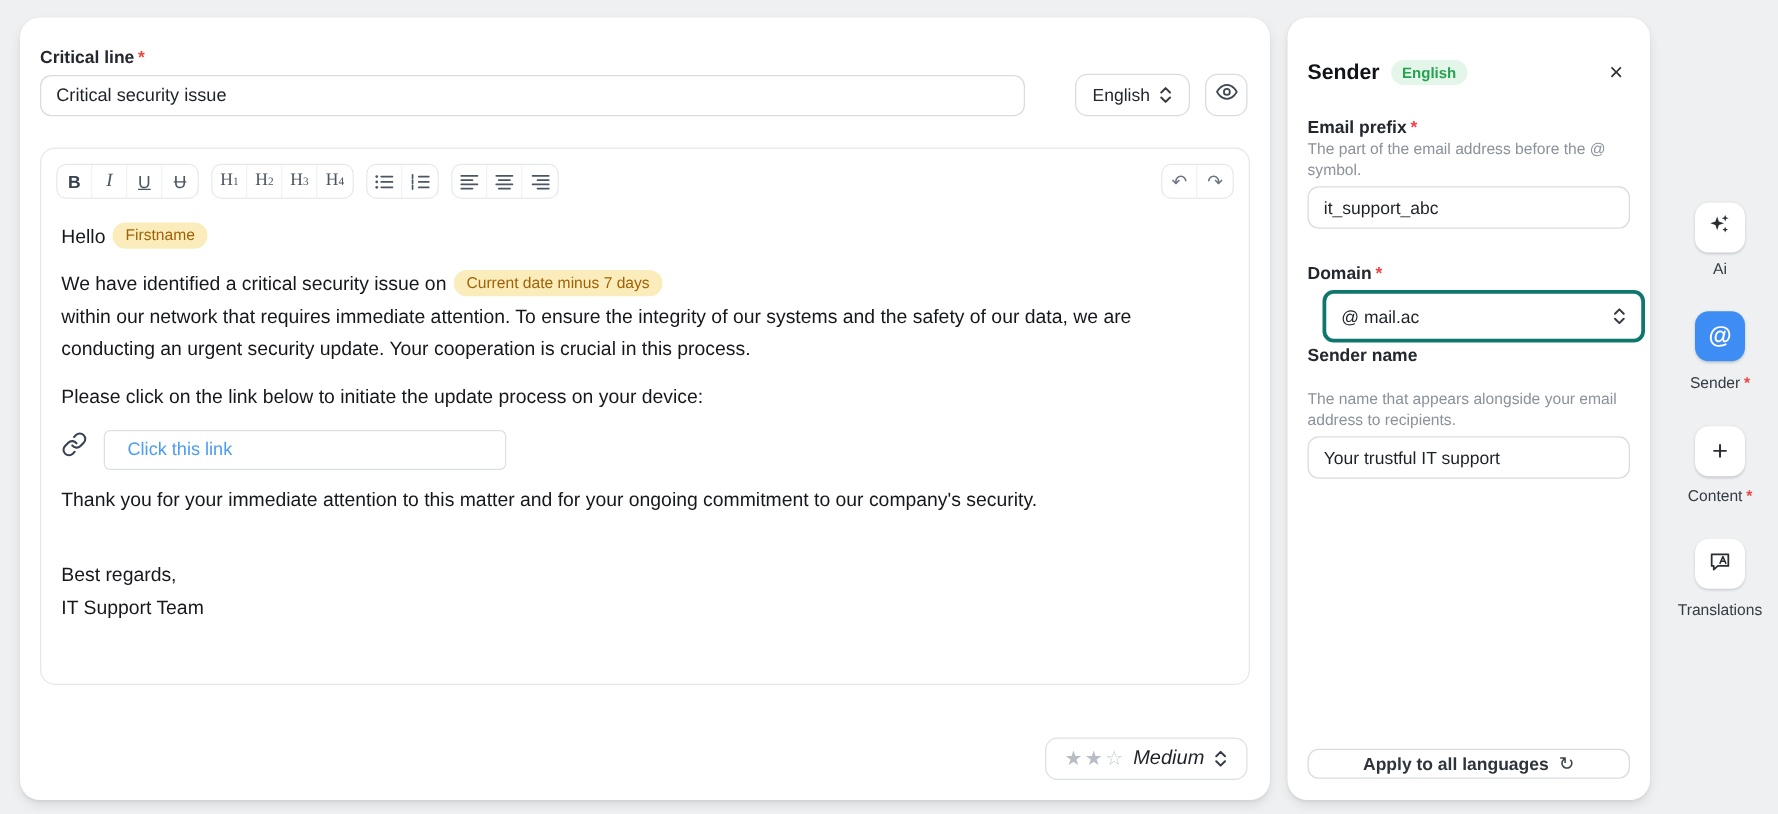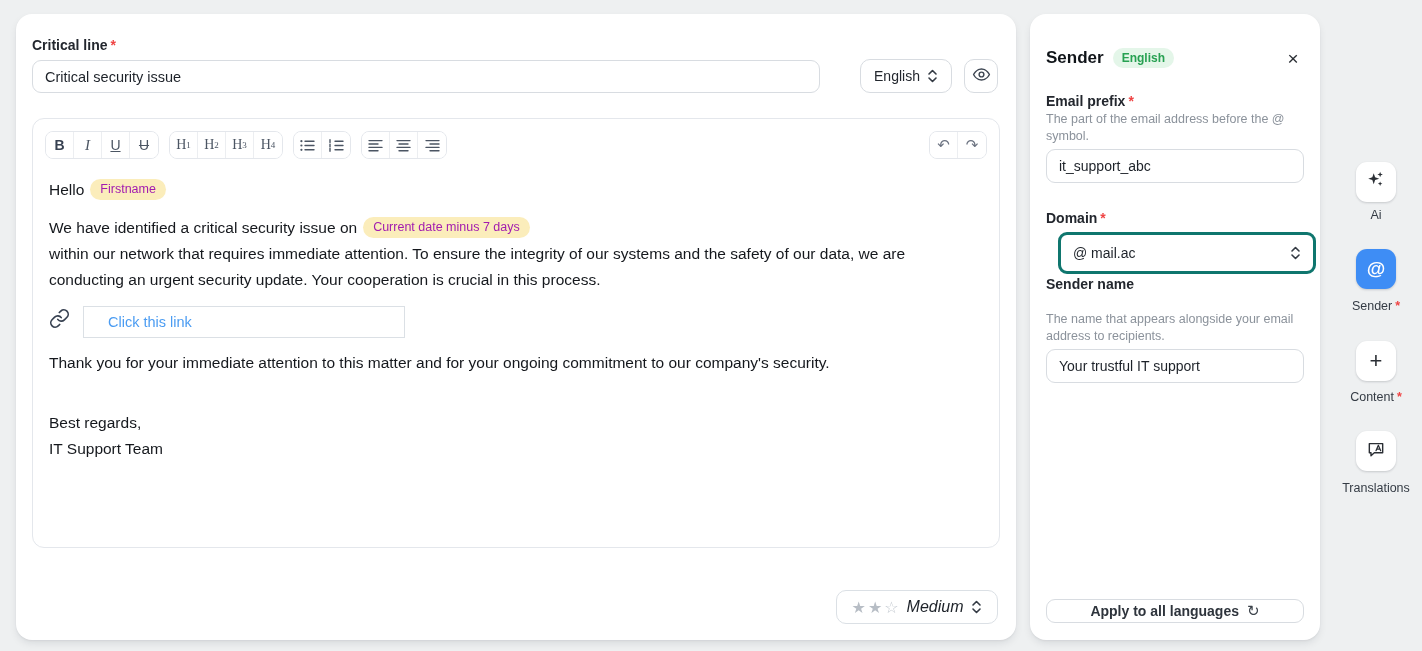--- a/index.html
+++ b/index.html
@@ -55,28 +55,28 @@
   .tb-s { text-decoration: line-through; }
   .tb-h { font-family: "Liberation Serif", serif; font-size: 14px; }
   .tb-h sub { font-size: 9px; }
   .tb-spacer { flex: 1; }
   .tb-arrow { font-size: 15px; color: #6b7280; }
   .icon-lines { display: block; }
   
   #editor-content { position: absolute; left: 16px; top: 52px; right: 16px; font-size: 15.5px; line-height: 26px; color: #15181d; }
   #editor-content .para { margin-top: 12px; }
   .pill {
-    display: inline-block; background: #fbedbb; color: #a21caf; border-radius: 999px;
+    display: inline-block; background: #fbedbb; color: #a16207; border-radius: 999px;
     padding: 2px 10px 3px; font-size: 12.5px; font-weight: 500; line-height: 16px;
     vertical-align: 2px; margin-left: 6px;
   }
   #link-row { margin-top: 13px; display: flex; align-items: center; gap: 13px; }
   #link-box {
-    width: 322px; height: 32px; border: 1px solid #dbe0e5; border-radius: 0;
-    display: flex; align-items: center; padding: 0 24px; background: #fff;
+    width: 322px; height: 32px; border: 1px solid #dbe0e5; border-radius: 5px;
+    display: flex; align-items: center; padding: 0 18px; background: #fff;
   }
   #link-text { color: #4b9cf2; font-size: 14.5px; cursor: pointer; }
   #closing-block { margin-top: 34px; }
   
   #difficulty-select {
     position: absolute; left: 820px; top: 576px; width: 162px; height: 34px;
     border: 1px solid #dbe0e5; border-radius: 10px; background: #fff;
     display: flex; align-items: center; justify-content: center; gap: 8px; cursor: pointer;
   }
   .stars-filled { color: #b7bdc5; font-size: 16px; letter-spacing: 2px; }
@@ -252,20 +252,23 @@
     </div>
 
     <div id="editor-content">
       <div class="para" style="margin-top:6px">
         <span>Hello</span><span class="pill">Firstname</span>
       </div>
       <div class="para">
         <span>We have identified a critical security issue on</span><span class="pill">Current date minus 7 days</span><br>
         <span>within our network that requires immediate attention. To ensure the integrity of our systems and the safety of our data, we are conducting an urgent security update. Your cooperation is crucial in this process.</span>
       </div>
+      <div class="para">
+        <span>Please click on the link below to initiate the update process on your device:</span>
+      </div>
       <div id="link-row">
         <span>
           <svg width="21" height="21" viewBox="0 0 24 24" fill="none" stroke="#374151" stroke-width="1.9" stroke-linecap="round" stroke-linejoin="round">
             <path d="M10 13a5 5 0 0 0 7.54.54l3-3a5 5 0 0 0-7.07-7.07l-1.72 1.71"></path>
             <path d="M14 11a5 5 0 0 0-7.54-.54l-3 3a5 5 0 0 0 7.07 7.07l1.71-1.71"></path>
           </svg>
         </span>
         <span id="link-box">
           <span id="link-text">Click this link</span>
         </span>

